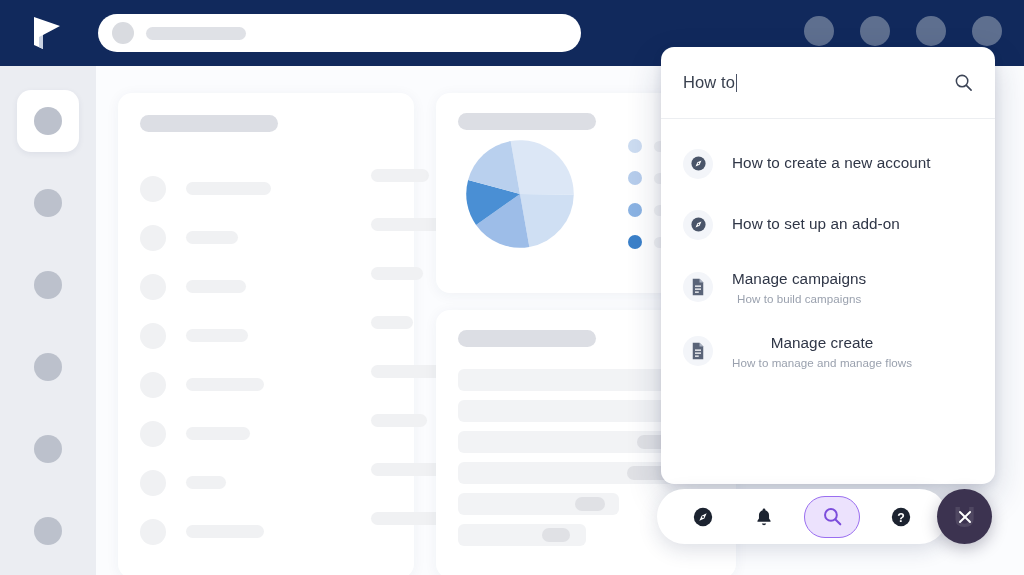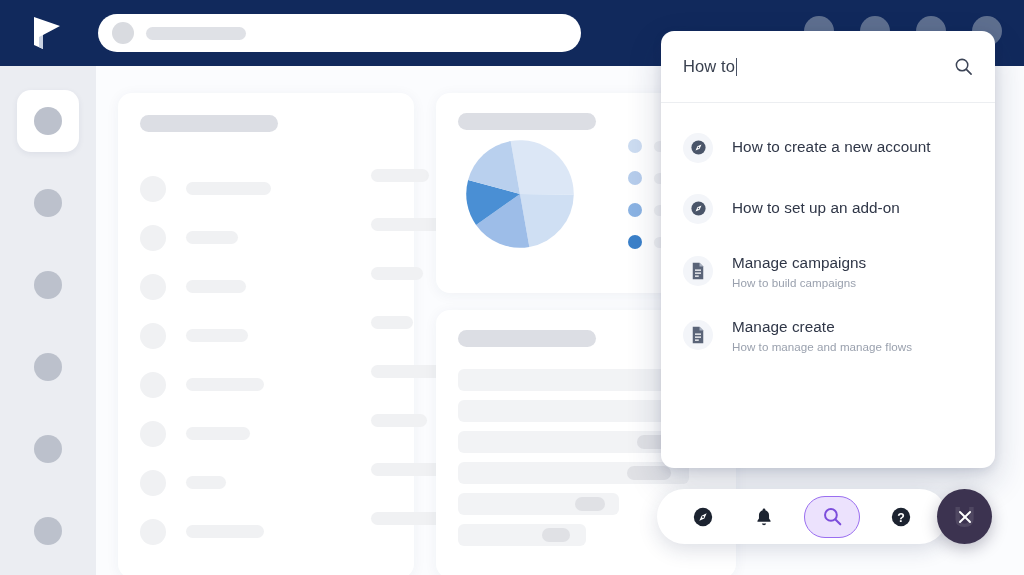--- a/index.html
+++ b/index.html
@@ -70,21 +70,21 @@
   .leg-bar { width: 62px; height: 11px; border-radius: 6px; background: #f1f2f4; }
 
   
   #chat-card { left: 340px; top: 244px; width: 300px; height: 268px; padding: 20px 0 0 22px; }
   .chat-rows { margin-top: 22px; display: flex; flex-direction: column; gap: 9px; }
   .chat-row { height: 22px; border-radius: 6px; background: #f2f3f5; position: relative; }
   .chat-pill { position: absolute; top: 4px; height: 14px; border-radius: 7px; background: #e0e1e5; }
 
   
   .panel {
-    position: absolute; left: 661px; top: 31px; width: 334px; height: 437px;
+    position: absolute; left: 661px; top: 47px; width: 334px; height: 437px;
     background: #ffffff; border-radius: 13px;
     box-shadow: 0 14px 34px rgba(25,40,80,.20), 0 3px 10px rgba(25,40,80,.10);
     overflow: hidden;
   }
   .panel-search {
     height: 72px; display: flex; align-items: center;
     padding: 0 22px; border-bottom: 1px solid #eceef1;
   }
   .panel-query {
     flex: 1; font-size: 16.5px; color: #39404f; letter-spacing: .1px;
@@ -98,21 +98,21 @@
   .result {
     display: flex; align-items: center; gap: 19px;
     padding: 0 22px; height: 61px; cursor: pointer;
   }
   .result.with-sub { height: 64px; }
   .res-icon-wrap {
     width: 30px; height: 30px; border-radius: 50%;
     background: #f3f5f9; display: flex; align-items: center; justify-content: center;
     flex: none;
   }
-  .res-texts { display: flex; flex-direction: column; justify-content: center; }
+  .res-texts { display: flex; flex-direction: column; justify-content: center; text-align: center; }
   .res-title { font-size: 15.3px; color: #2f3647; letter-spacing: .05px; line-height: 1.35; }
   .res-sub { font-size: 11.6px; color: #9aa1ae; margin-top: 2px; letter-spacing: .05px; }
 
   
   .launcher {
     position: absolute; left: 657px; top: 489px; width: 290px; height: 55px;
     background: #ffffff; border-radius: 28px;
     box-shadow: 0 6px 20px rgba(25,40,80,.15);
     display: flex; align-items: center; justify-content: space-around;
     padding: 0 16px;

